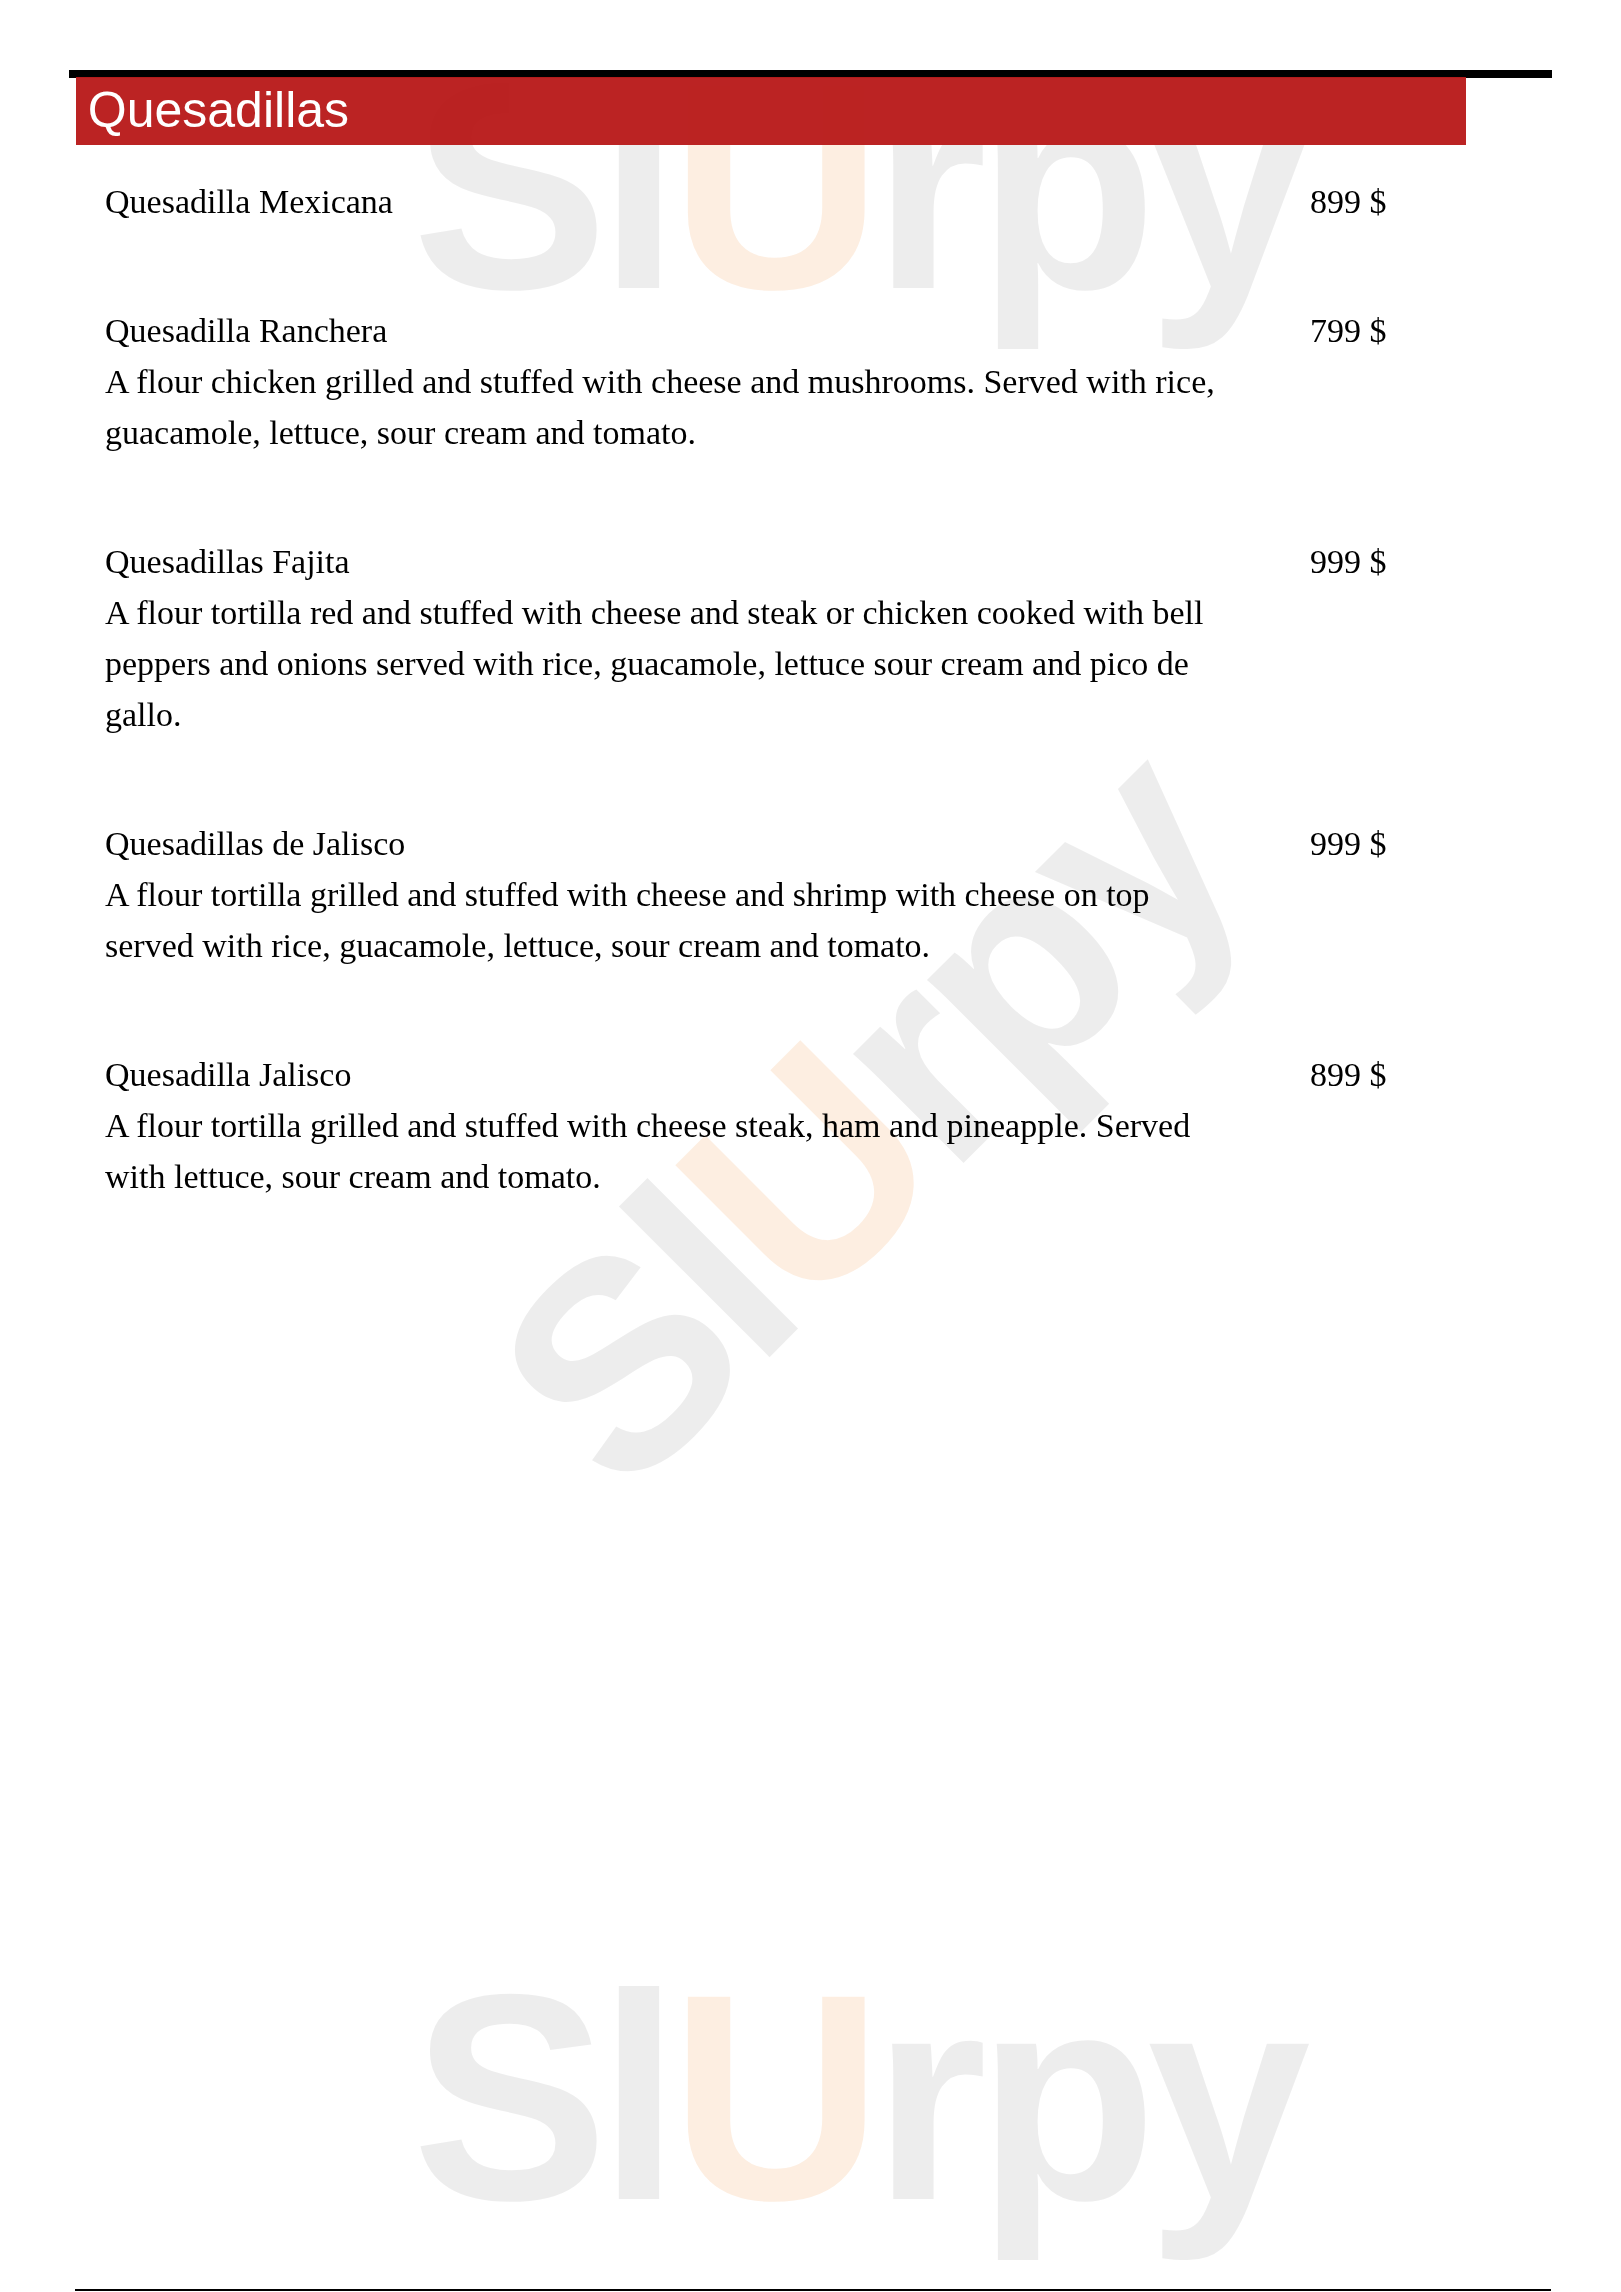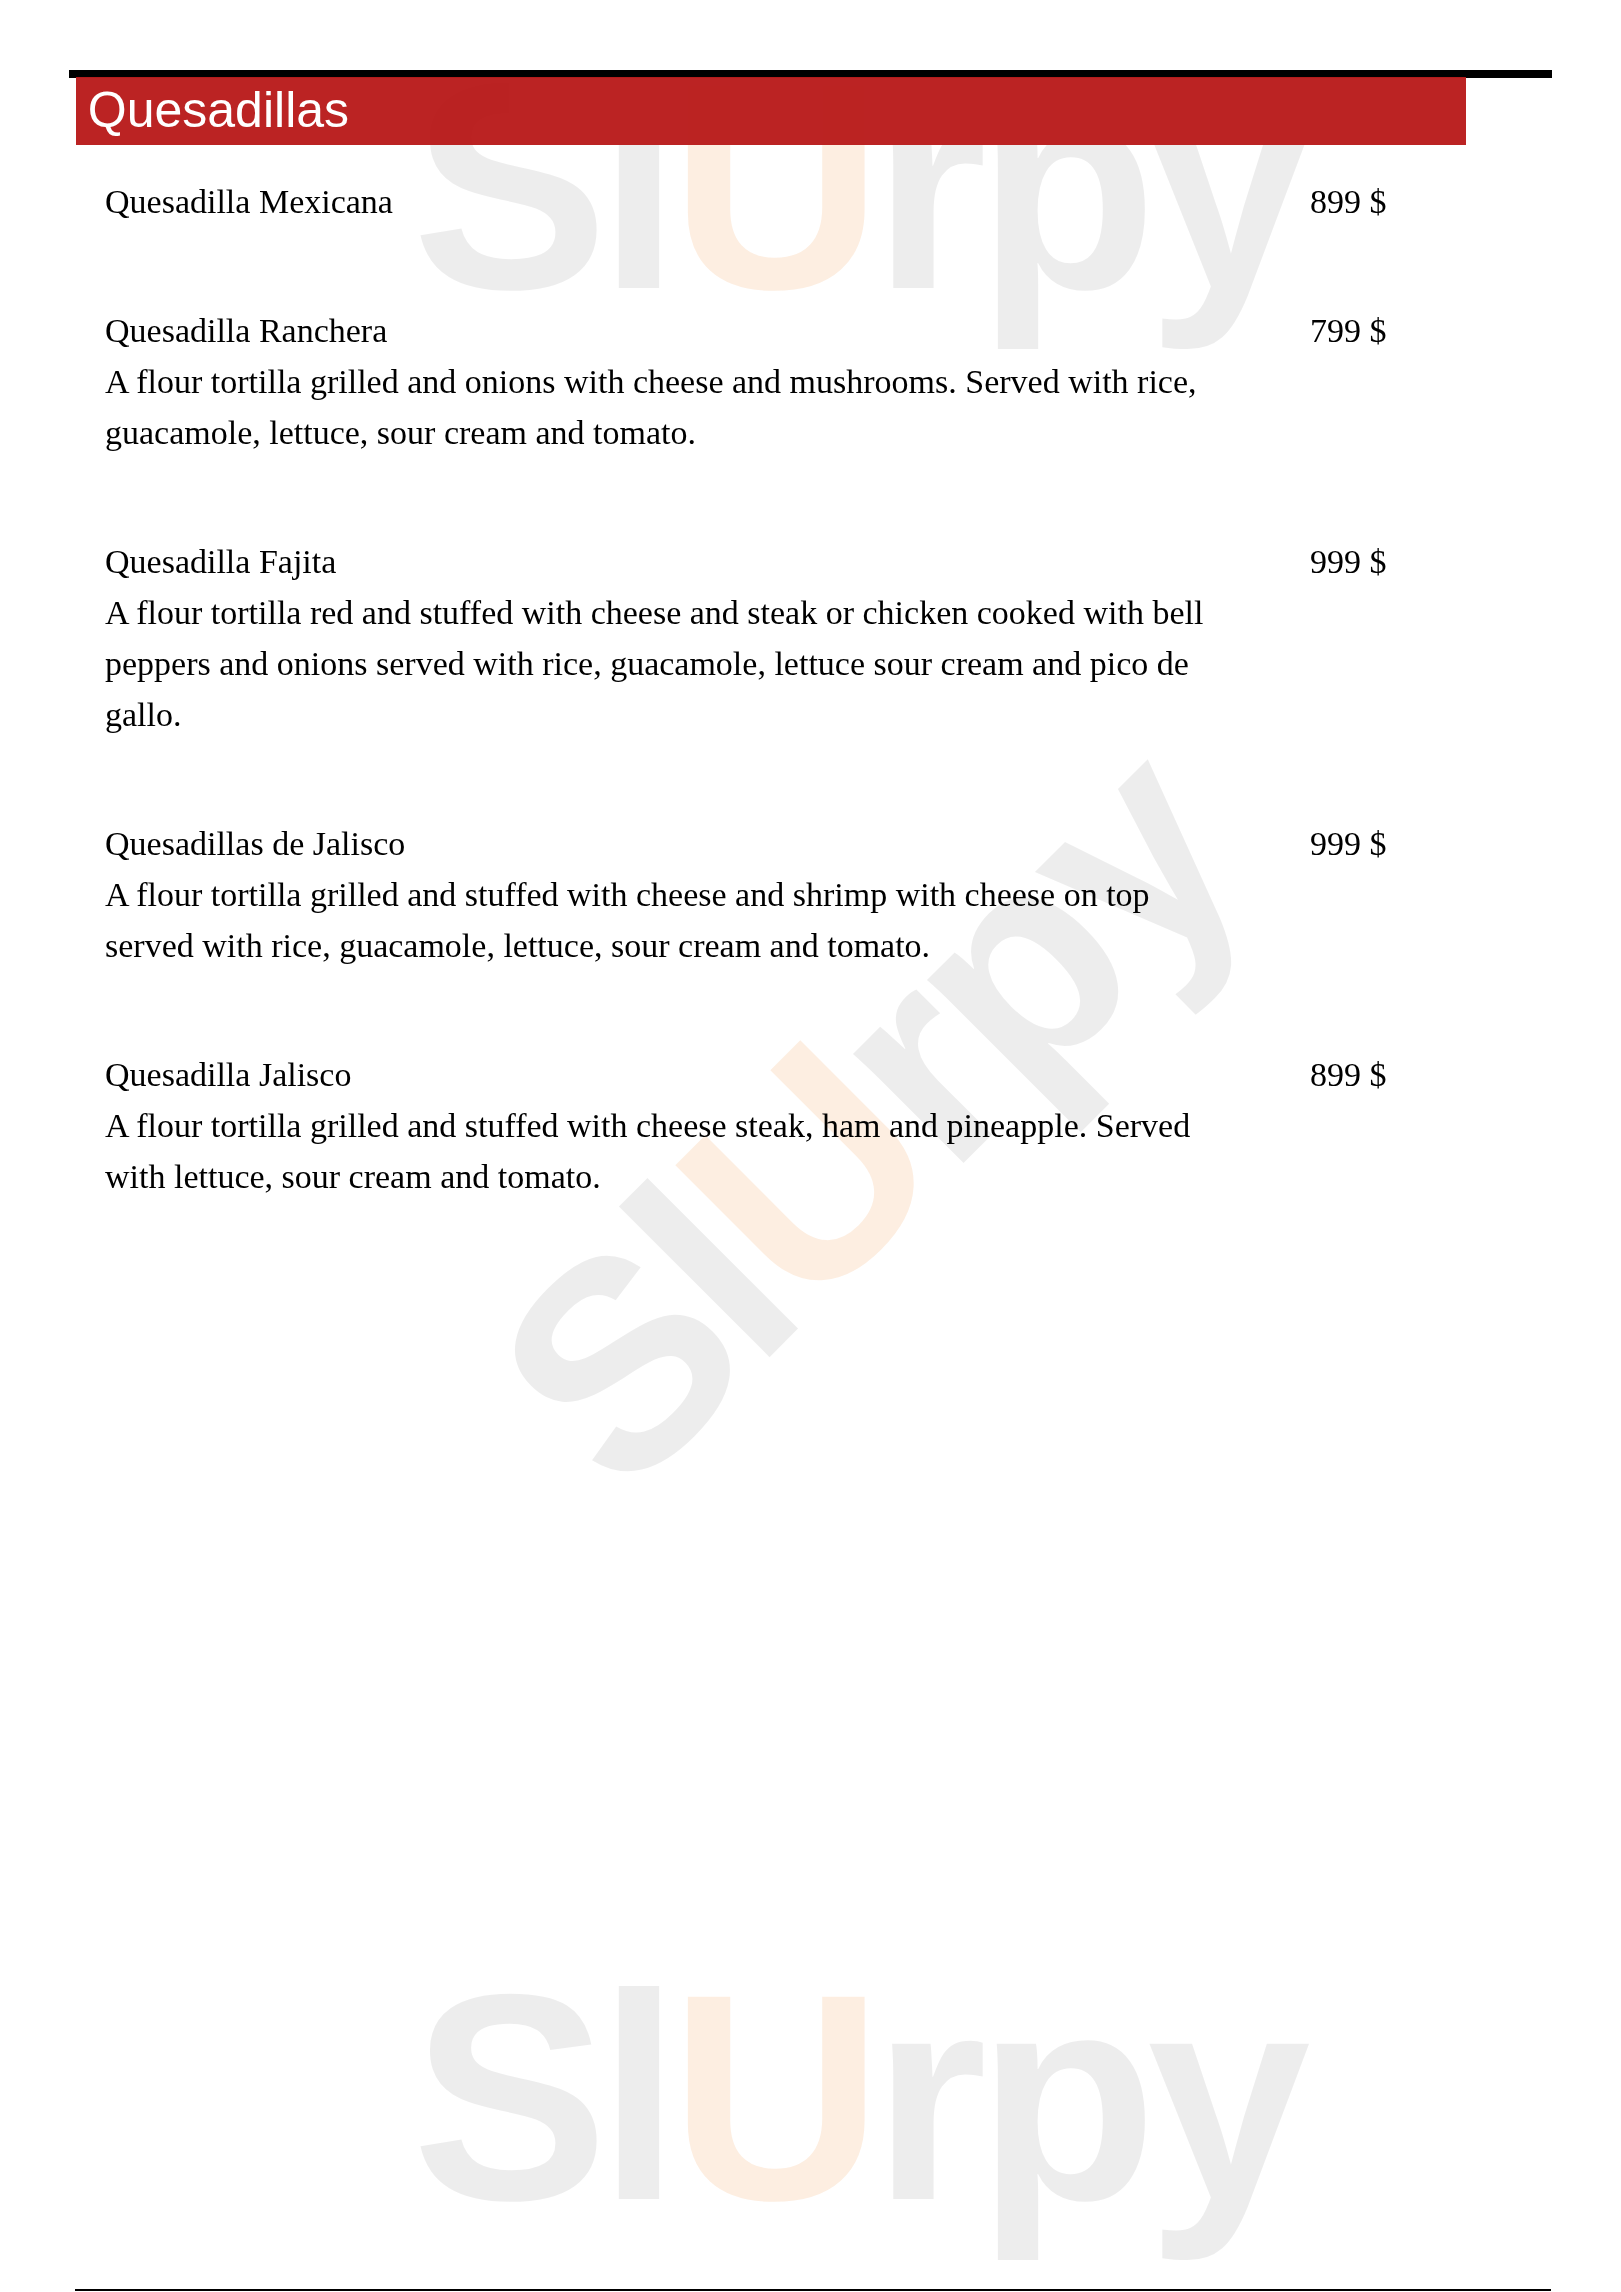--- a/index.html
+++ b/index.html
@@ -36,25 +36,25 @@
   <div class="banner-title">Quesadillas</div>
 </div>
 
 <div class="menu">
   <div class="item">
     <div class="item-name">Quesadilla Mexicana</div>
     <div class="item-price">899 $</div>
   </div>
   <div class="item">
     <div class="item-name">Quesadilla Ranchera</div>
-    <div class="item-desc">A flour tortilla grilled and onions with cheese and mushrooms. Served with rice, guacamole, lettuce, sour cream and tomato.</div>
+    <div class="item-desc">A flour chicken grilled and stuffed with cheese and mushrooms. Served with rice, guacamole, lettuce, sour cream and tomato.</div>
     <div class="item-price">799 $</div>
   </div>
   <div class="item">
-    <div class="item-name">Quesadilla Fajita</div>
+    <div class="item-name">Quesadillas Fajita</div>
     <div class="item-desc">A flour tortilla red and stuffed with cheese and steak or chicken cooked with bell peppers and onions served with rice, guacamole, lettuce sour cream and pico de gallo.</div>
     <div class="item-price">999 $</div>
   </div>
   <div class="item">
     <div class="item-name">Quesadillas de Jalisco</div>
     <div class="item-desc">A flour tortilla grilled and stuffed with cheese and shrimp with cheese on top served with rice, guacamole, lettuce, sour cream and tomato.</div>
     <div class="item-price">999 $</div>
   </div>
   <div class="item">
     <div class="item-name">Quesadilla Jalisco</div>

